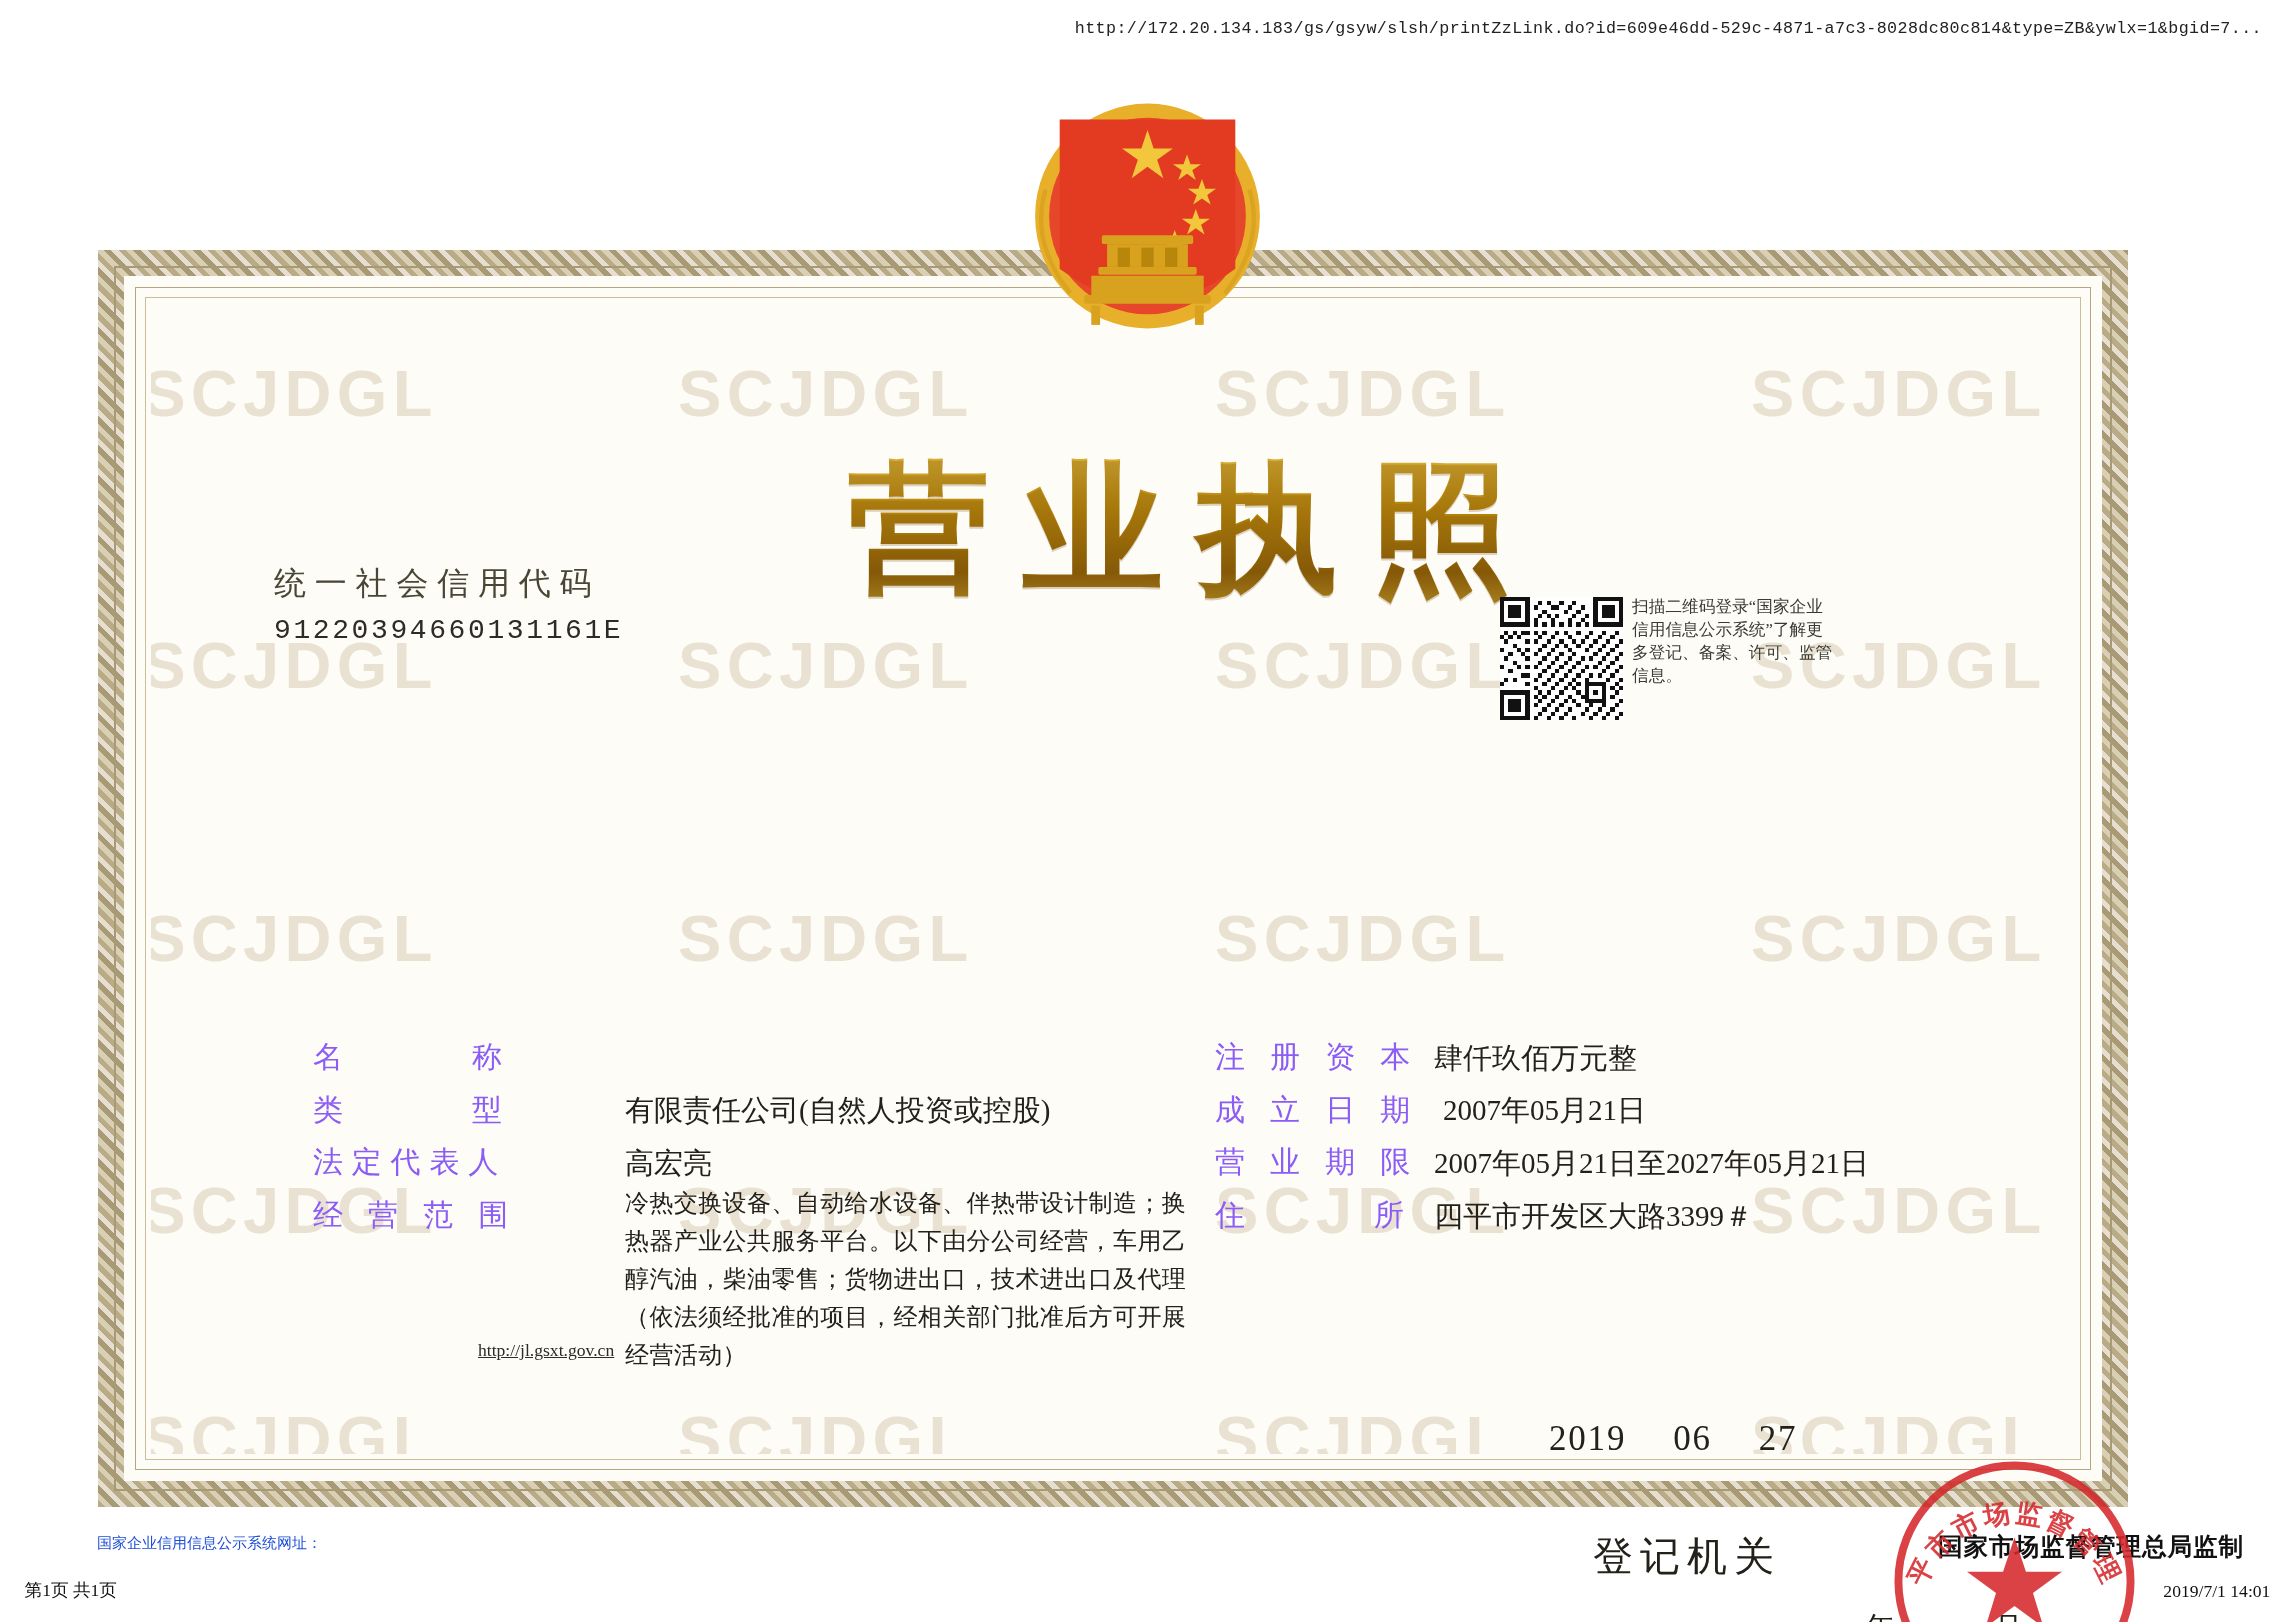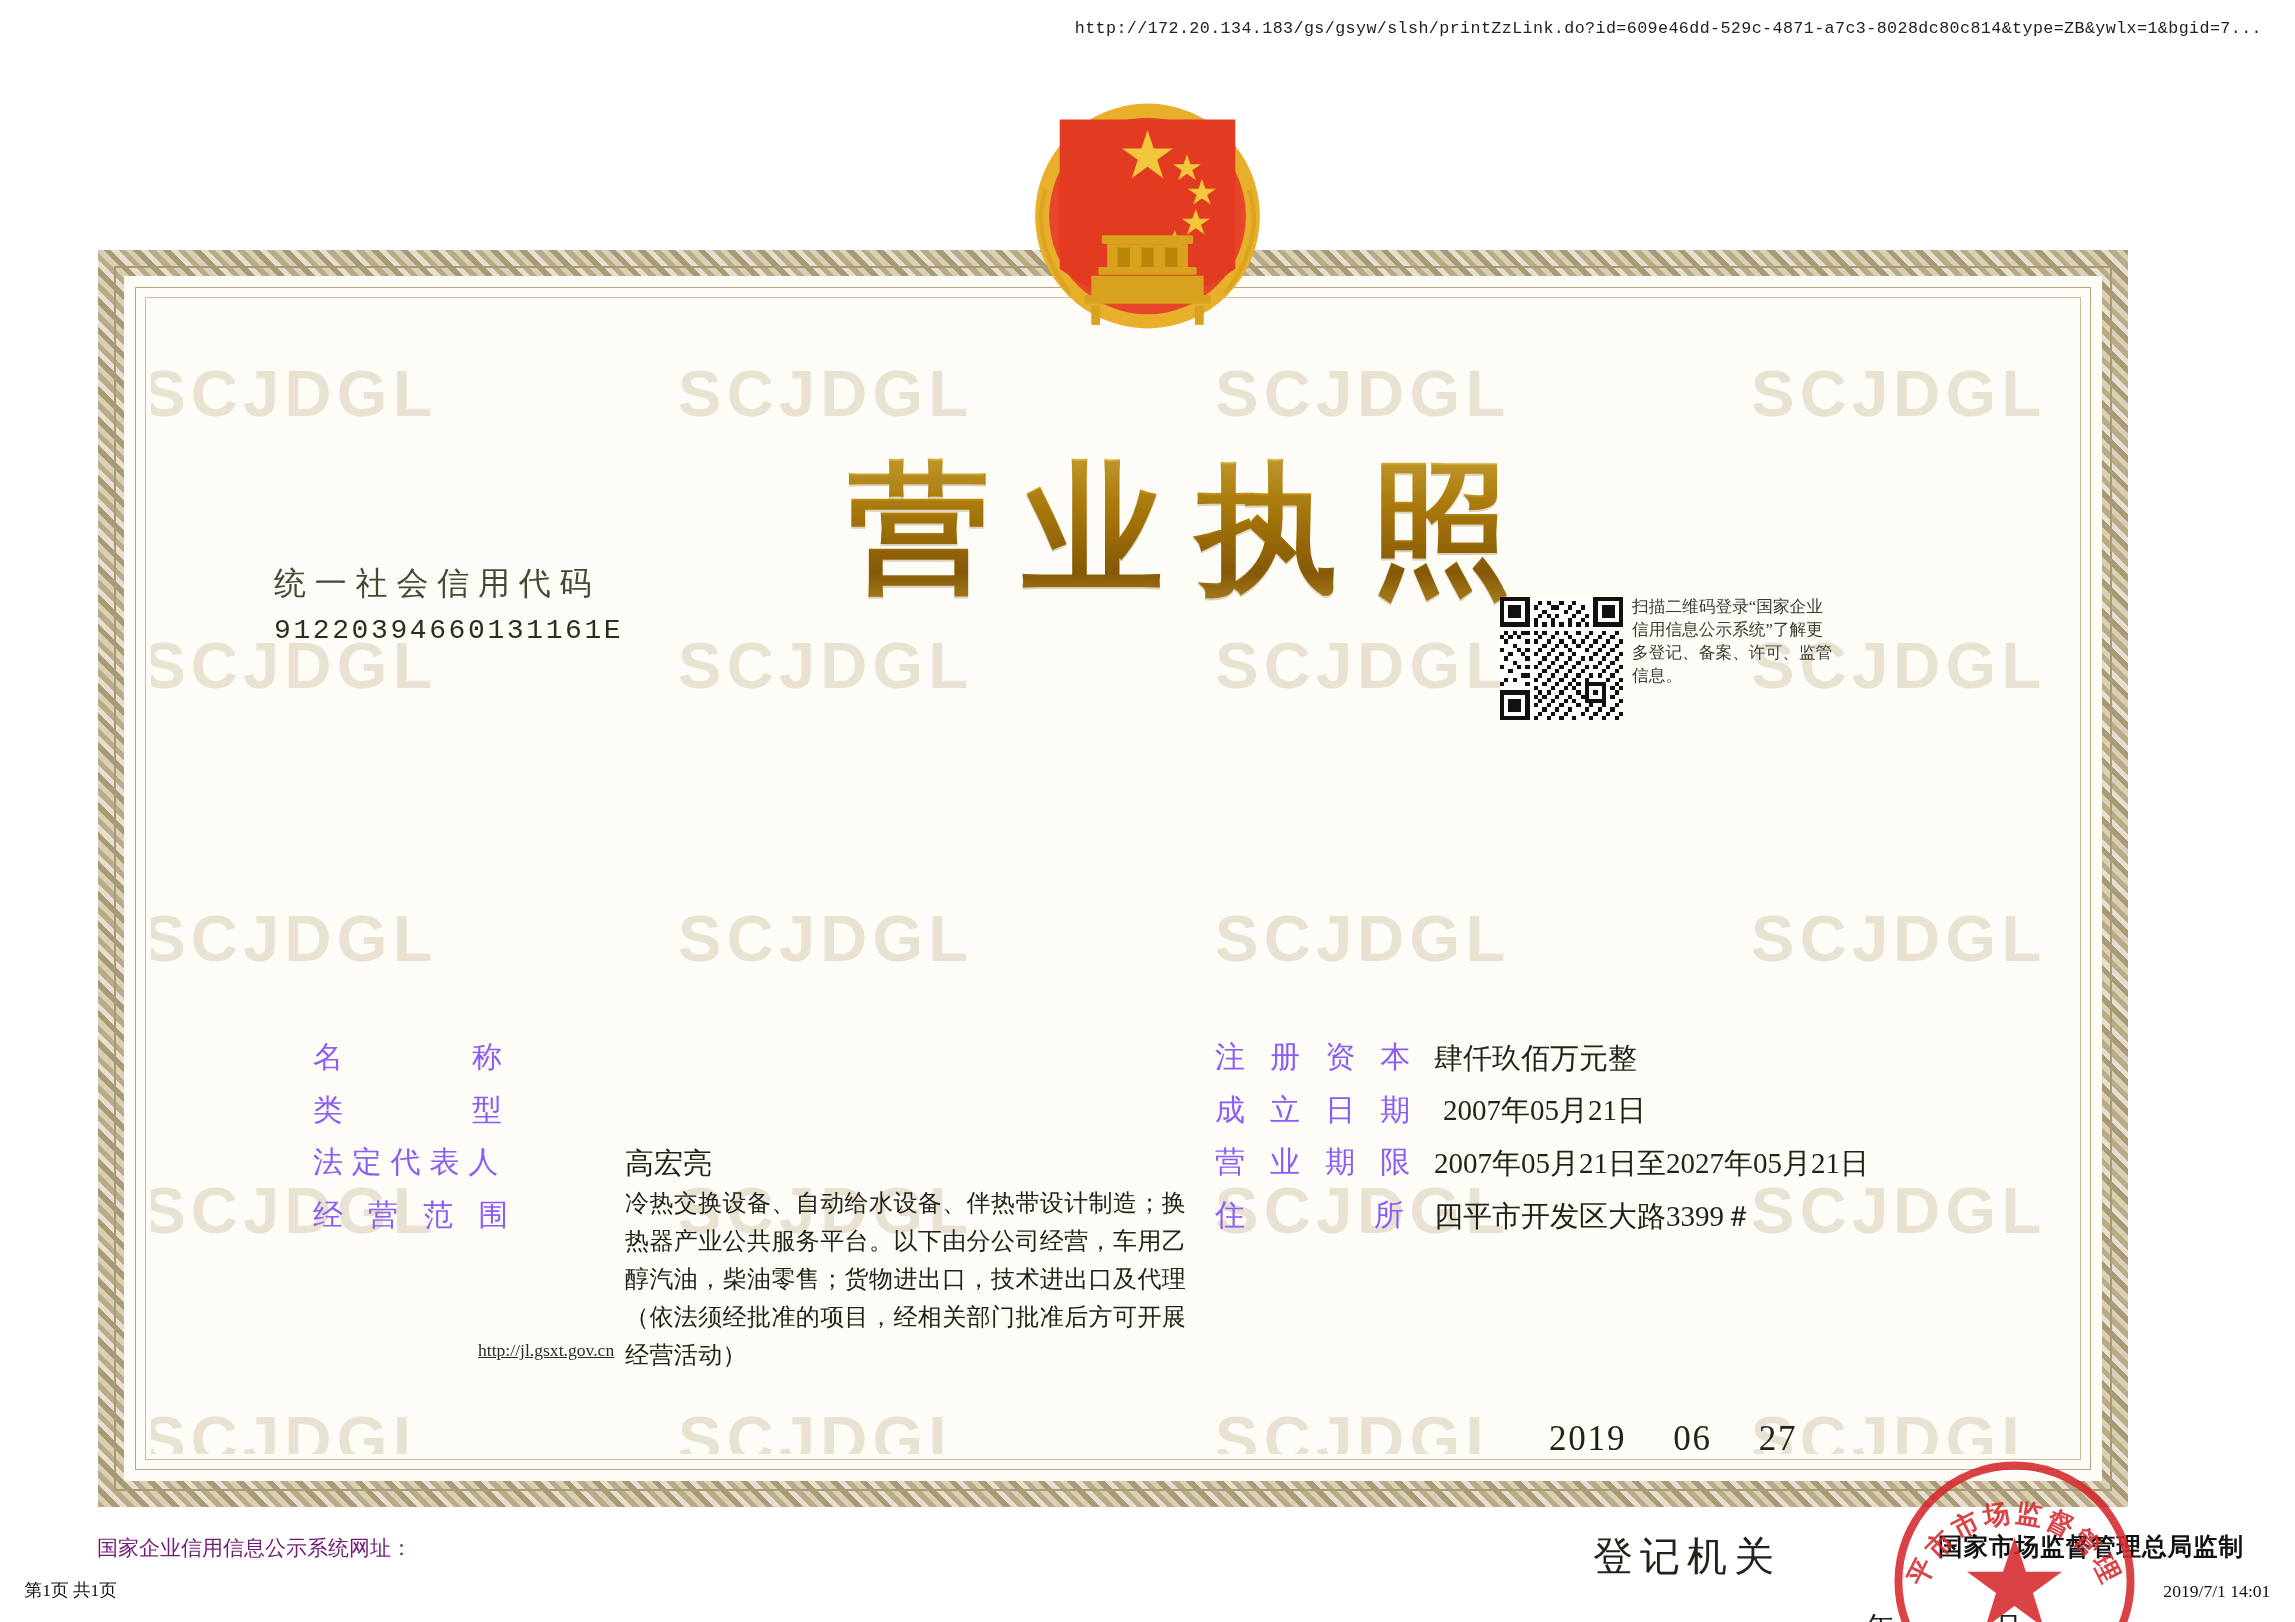--- a/index.html
+++ b/index.html
@@ -23,22 +23,22 @@
     font-family: "Liberation Mono", monospace;
     font-size: 16.7px;
     color: #222;
     letter-spacing: 0.4px;
     white-space: nowrap;
   }
   .footer-left-title {
     position: absolute;
     left: 97px;
     top: 1534px;
-    font-size: 21px;
-    color: #701a75;
+    font-size: 15px;
+    color: #1d4ed8;
     font-family: Liberation Sans, sans-serif;
   }
   .footer-page {
     position: absolute;
     left: 24.6px;
     top: 1578px;
     font-size: 17.6px;
     color: #111;
   }
   .footer-right-title {
@@ -529,20 +529,21 @@
           <rect x="24" y="28" width="1" height="1"></rect>
         <rect x="27" y="28" width="1" height="1"></rect>
       </g>
     </svg>
   </div>
   <div class="qr-note">扫描二维码登录“国家企业信用信息公示系统”了解更多登记、备案、许可、监管信息。</div>
 
   <div class="field-label spread4" style="left:215px; top:787px;">名　　称</div>
 
   <div class="field-label spread4" style="left:215px; top:840px;">类　　型</div>
+  <div class="field-value" style="left:527px; top:841px;">有限责任公司(自然人投资或控股)</div>
 
   <div class="field-label spread3" style="left:215px; top:892px;">法定代表人</div>
   <div class="field-value" style="left:527px; top:894px;">高宏亮</div>
 
   <div class="field-label spread3" style="left:215px; top:945px;">经 营 范 围</div>
   <div class="scope-value">冷热交换设备、自动给水设备、伴热带设计制造；换热器产业公共服务平台。以下由分公司经营，车用乙醇汽油，柴油零售；货物进出口，技术进出口及代理（依法须经批准的项目，经相关部门批准后方可开展经营活动）</div>
 
   <a class="gsxt-link" href="#">http://jl.gsxt.gov.cn</a>
 
   <div class="field-label spread3" style="left:1117px; top:787px;">注 册 资 本</div>

